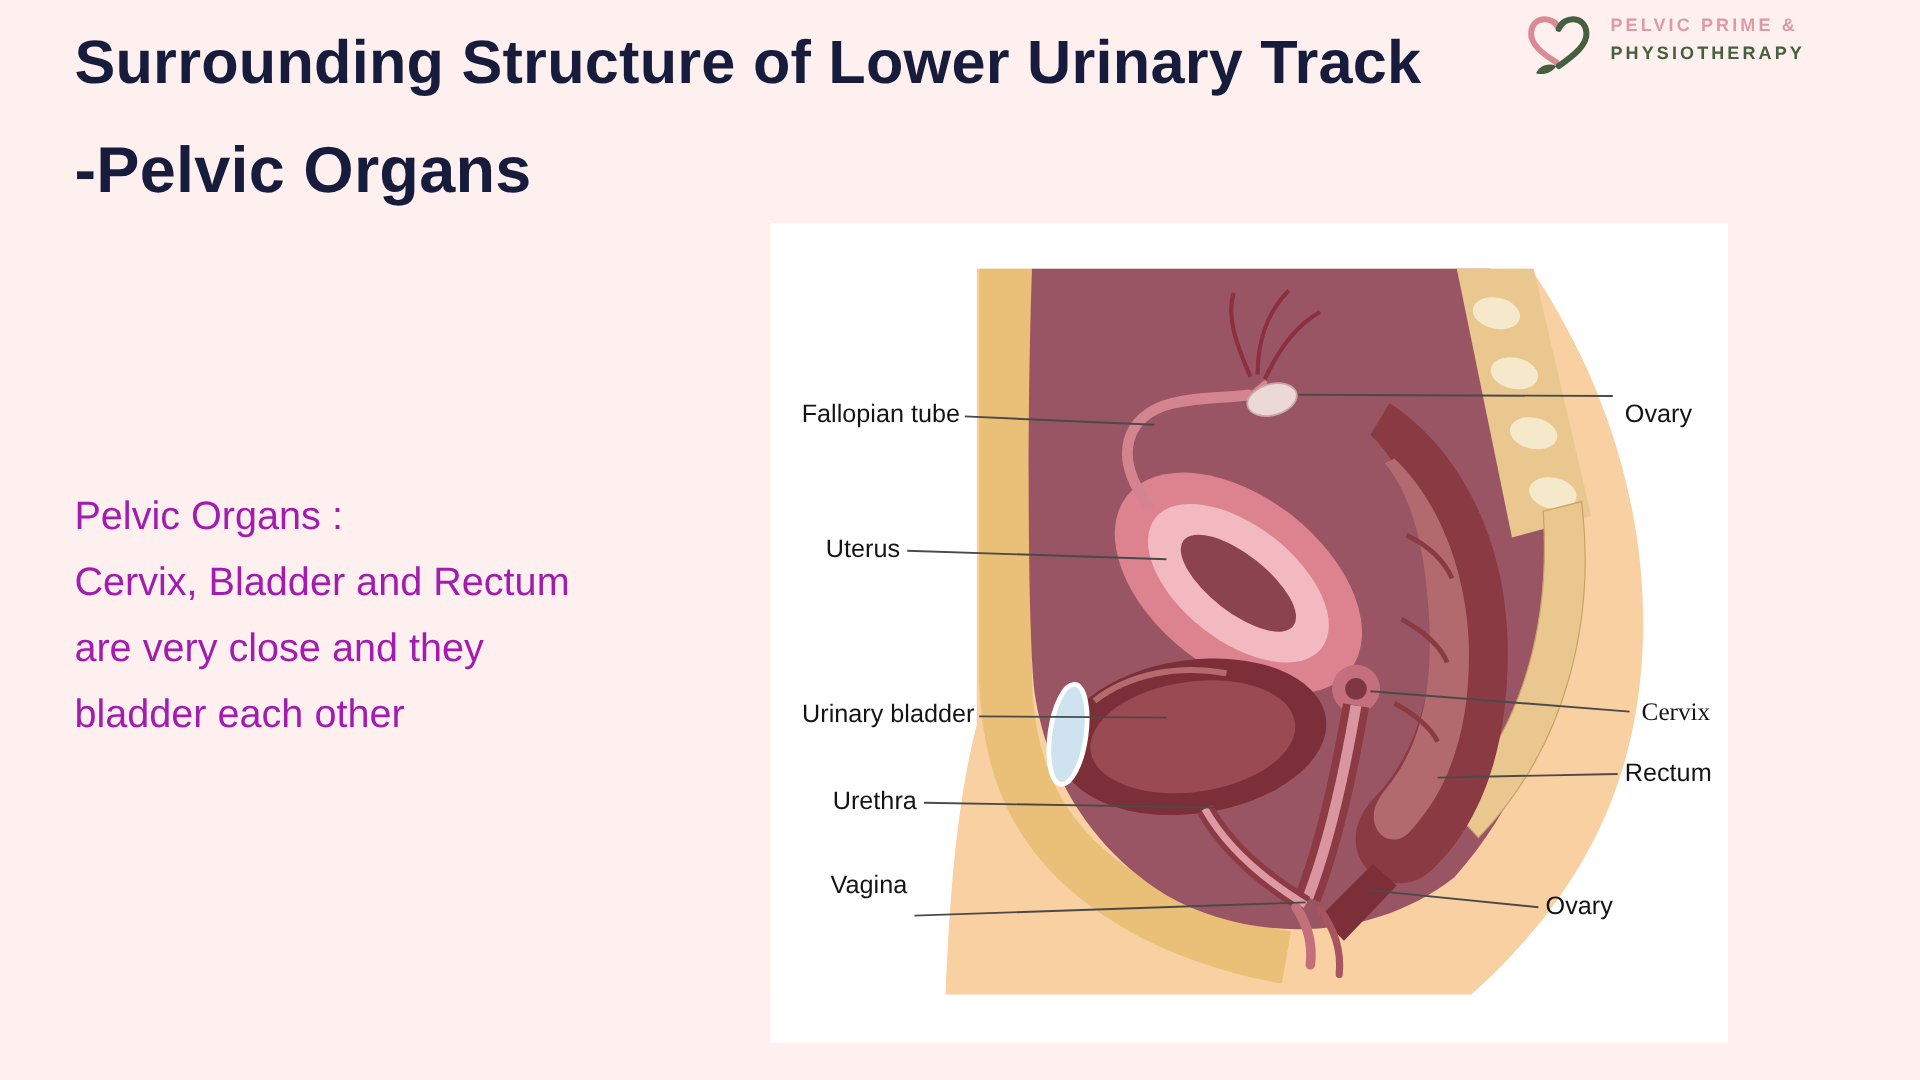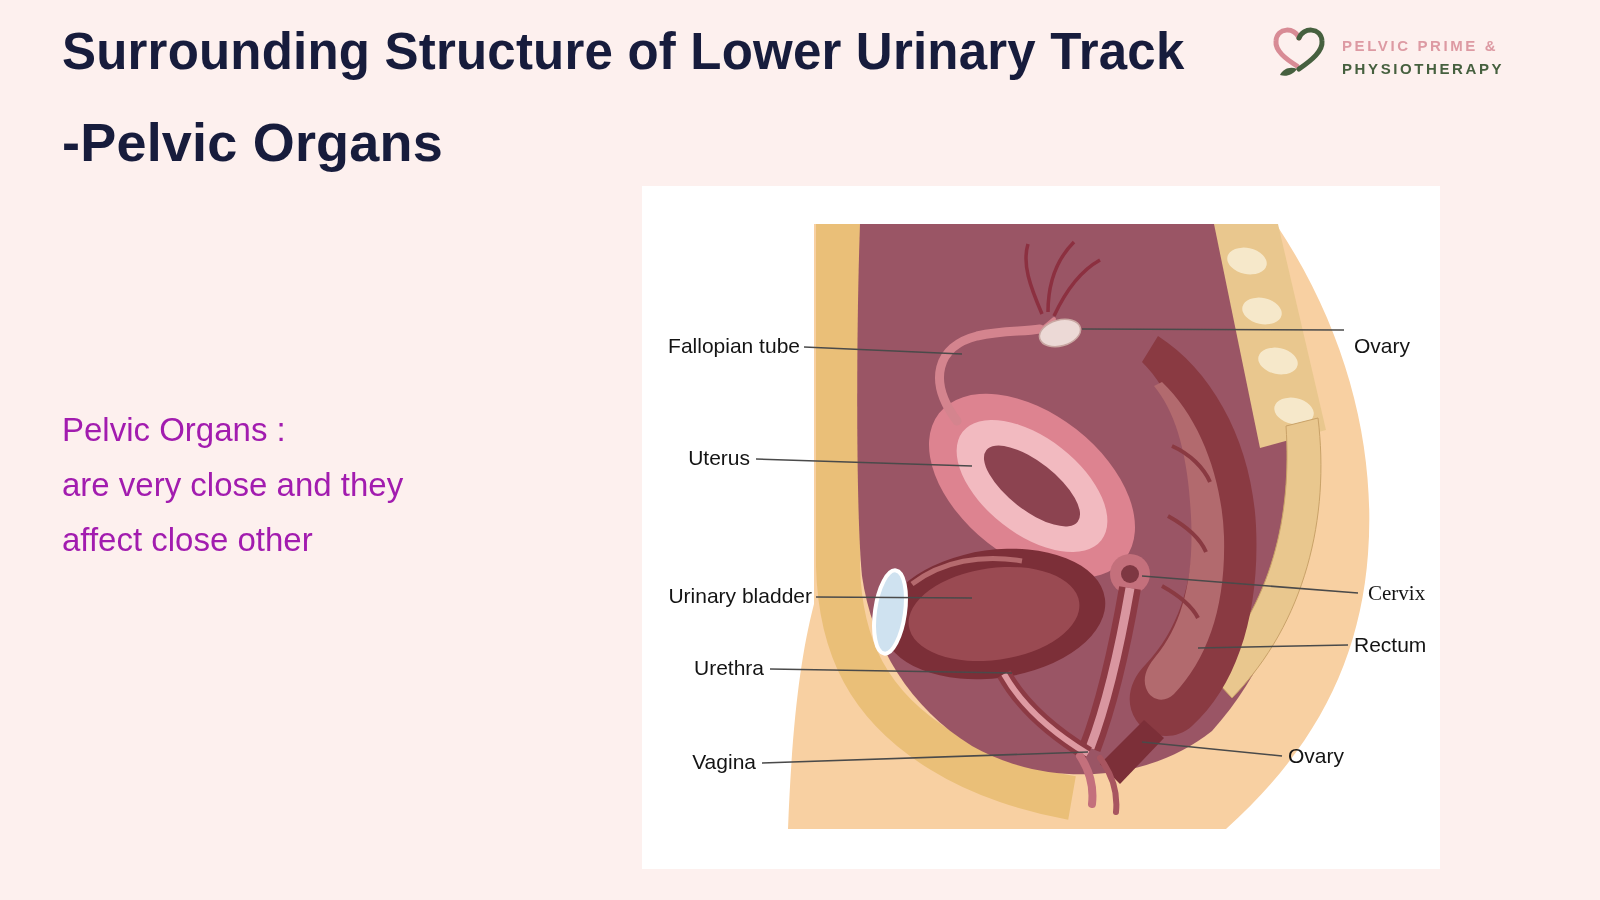--- a/index.html
+++ b/index.html
@@ -11,21 +11,21 @@
     overflow:hidden;
   }
   .slide { position:absolute; inset:0; }
 
   
   .title-block { position:absolute; left:62px; top:22px; color:#171c3c; }
   .title-line1 { font-size:51px; font-weight:700; letter-spacing:0.2px; }
   .title-line2 { font-size:54px; font-weight:800; margin-top:30px; letter-spacing:0.2px; }
 
   
-  .logo { position:absolute; left:1266px; top:24px; display:flex; align-items:flex-end; gap:12px; }
+  .logo { position:absolute; left:1266px; top:10px; display:flex; align-items:flex-start; gap:12px; }
   .logo-text { display:flex; flex-direction:column; justify-content:center; }
   .logo-line1 { color:#dd9aa3; font-size:15px; font-weight:bold; letter-spacing:2.6px; line-height:1.55; }
   .logo-line2 { color:#46603f; font-size:15px; font-weight:bold; letter-spacing:2.6px; line-height:1.55; }
 
   
   .body-text { position:absolute; left:62px; top:402px; font-size:33px; color:#a21caf; line-height:55px; }
 
   
   .panel { position:absolute; left:642px; top:186px; width:798px; height:683px; background:#ffffff; }
   .panel svg { position:absolute; left:0; top:0; }
@@ -50,22 +50,23 @@
       <path d="M31 45 C27 51, 20 53, 14 51 C17 45, 24 42, 31 45 Z" fill="#46603f"></path>
     </svg>
     <div class="logo-text">
       <div class="logo-line1">PELVIC PRIME &amp;</div>
       <div class="logo-line2">PHYSIOTHERAPY</div>
     </div>
   </div>
 
   <div class="body-text">
     <div>Pelvic Organs :</div>
+    <div>Cervix, Bladder and Rectum</div>
     <div>are very close and they</div>
-    <div>affect close other</div>
+    <div>bladder each other</div>
   </div>
 
   <div class="panel">
     <svg width="798" height="643" viewBox="0 0 798 643">
 
       <rect x="0" y="0" width="798" height="643" fill="#ffffff"></rect>
 
       <path d="M 172,38 L 634,38 C 706,146 734,262 726,368 C 718,476 672,564 584,643 L 146,643 C 150,540 158,472 172,418 Z" fill="#f8d0a2"></path>
 
       <path d="M 196,38 L 196,380 C 198,460 226,520 300,565 C 340,590 390,605 430,612" fill="none" stroke="#eabf78" stroke-width="44"></path>
@@ -129,21 +130,21 @@
         <line x1="716" y1="407" x2="500" y2="390"></line>
         <line x1="706" y1="459" x2="556" y2="462"></line>
         <line x1="640" y1="570" x2="500" y2="556"></line>
       </g>
     </svg>
 
     <span class="dlabel ra" style="left:2px; top:148px; width:156px;">Fallopian tube</span>
     <span class="dlabel ra" style="left:2px; top:260px; width:106px;">Uterus</span>
     <span class="dlabel ra" style="left:2px; top:398px; width:168px;">Urinary bladder</span>
     <span class="dlabel ra" style="left:2px; top:470px; width:120px;">Urethra</span>
-    <span class="dlabel ra" style="left:2px; top:564px; width:112px;">Vagina</span>
+    <span class="dlabel ra" style="left:2px; top:540px; width:112px;">Vagina</span>
 
     <span class="dlabel" style="left:712px; top:131px;margin-top:17px;">Ovary</span>
     <span class="dlabel" style="left:726px; top:395px;font-family:Liberation Serif, serif;">Cervix</span>
     <span class="dlabel" style="left:712px; top:447px;">Rectum</span>
     <span class="dlabel" style="left:646px; top:558px;">Ovary</span>
   </div>
 
 </div>
 
 </body></html>

